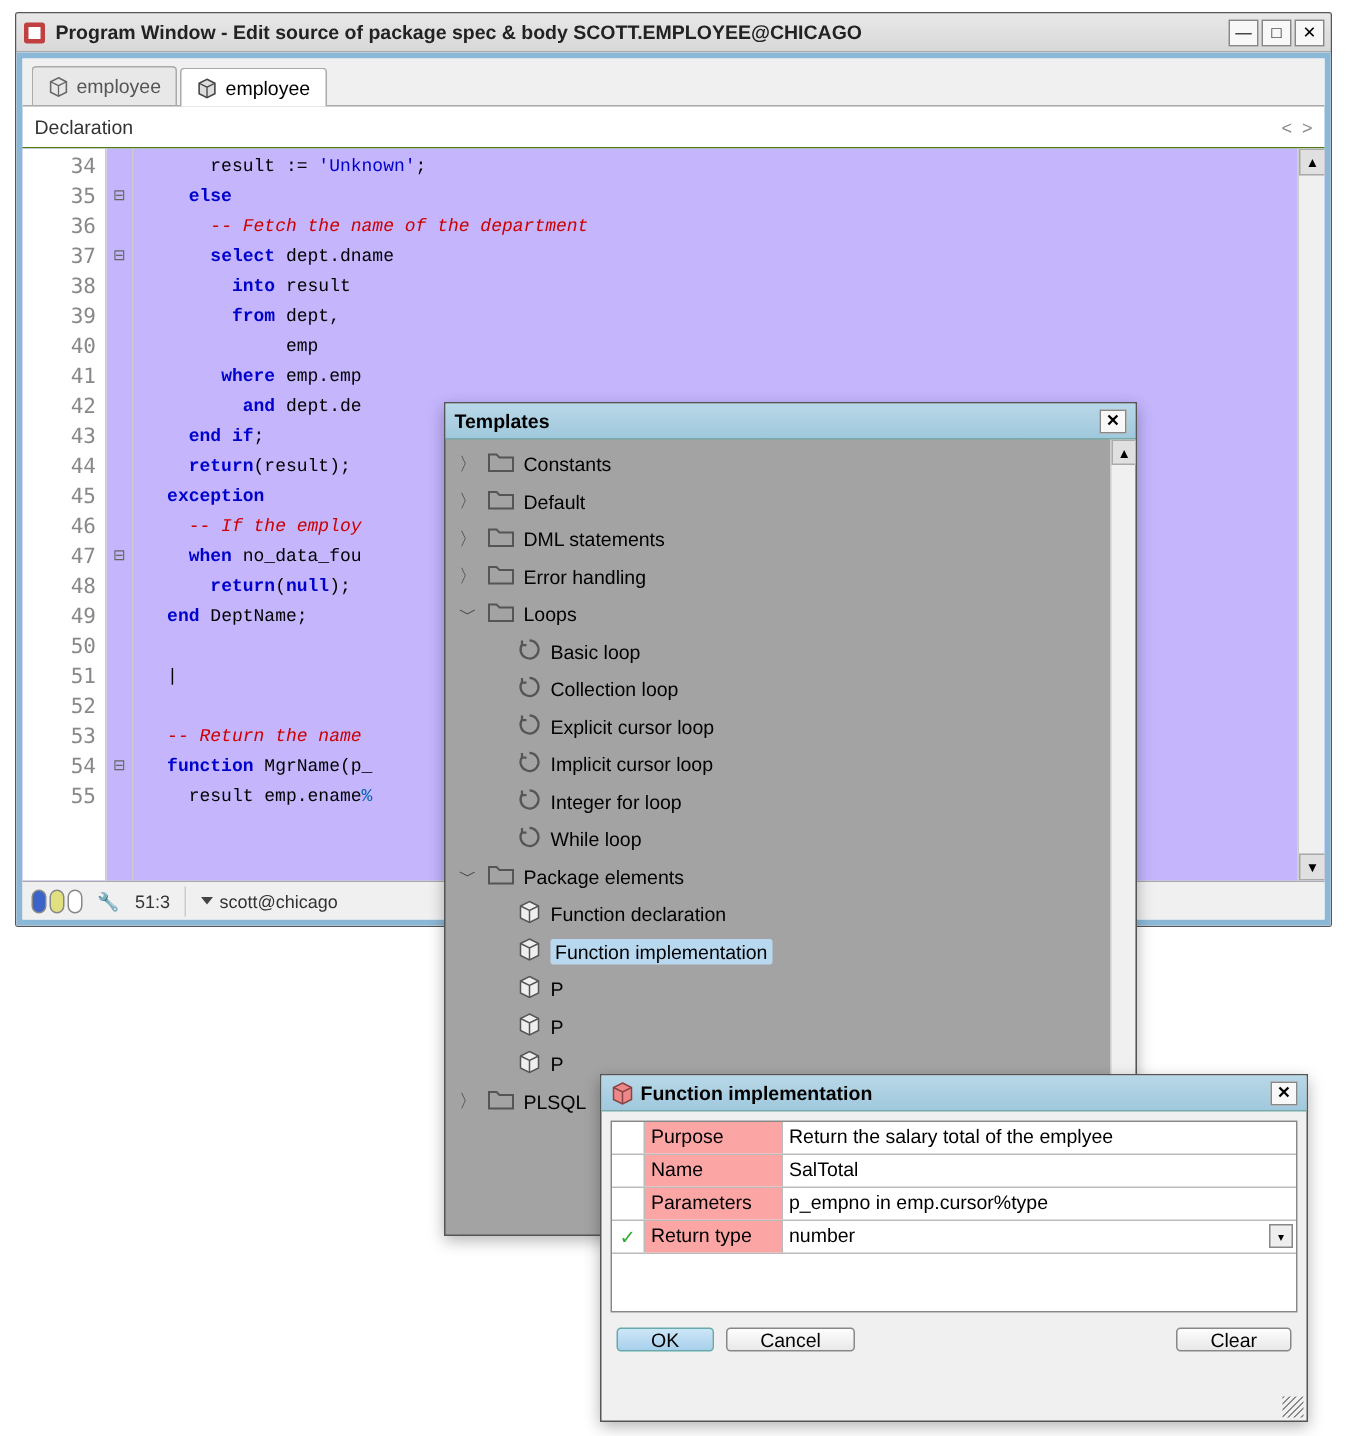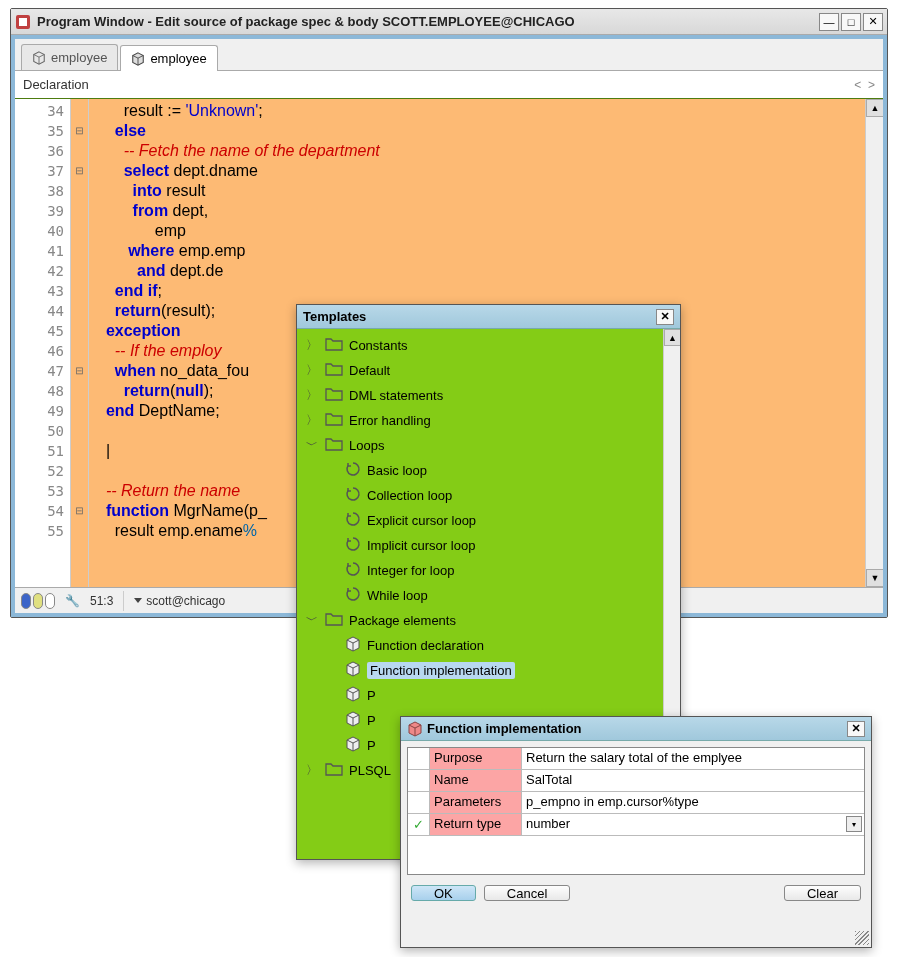--- a/index.html
+++ b/index.html
@@ -16,24 +16,24 @@
 
 .tab-strip { height: 32px; background: #f0f0f0; display: flex; align-items: flex-end; padding: 0 6px; border-bottom: 1px solid #aaa; gap: 2px; }
 .tab { height: 26px; padding: 0 10px; display: flex; align-items: center; gap: 5px; border: 1px solid #aaa; border-bottom: none; background: #e8e8e8; border-radius: 3px 3px 0 0; color: #555; }
 .tab.active { background: #fff; color: #000; position: relative; top: 1px; }
 .tab .cube { width: 14px; height: 14px; }
 
 .decl-bar { height: 28px; display: flex; align-items: center; padding: 0 8px; border-bottom: 1px solid #4d7c0f; color: #333; }
 .decl-bar .spacer { flex: 1; }
 .decl-bar .nav { color: #888; font-size: 12px; }
 
-.editor-area { flex: 1; display: flex; background: #fdba74; position: relative; overflow: hidden; }
+.editor-area { flex: 1; display: flex; background: #c4b5fd; position: relative; overflow: hidden; }
 .gutter { width: 56px; background: #fff; border-right: 1px solid #ccc; font-family: Consolas, monospace; font-size: 14px; color: #888; text-align: right; padding-right: 6px; padding-top: 2px; line-height: 20px; }
 .fold-gutter { width: 18px; border-right: 1px solid #ccc; font-size: 10px; line-height: 20px; text-align: center; padding-top: 2px; color: #666;}
-.code { flex: 1; font-family: Liberation Sans, sans-serif; font-size: 16px; line-height: 20px; padding: 2px 0 0 8px; white-space: pre; color: #000; position: relative;}
+.code { flex: 1; font-family: Liberation Mono, monospace; font-size: 12px; line-height: 20px; padding: 2px 0 0 8px; white-space: pre; color: #000; position: relative;}
 .vscroll { width: 18px; background: #f0f0f0; border-left: 1px solid #ccc; position: relative; }
 .vscroll .arrow { position: absolute; left: 0; width: 18px; height: 18px; background: #e0e0e0; border: 1px solid #aaa; display:flex;align-items:center;justify-content:center;font-size:9px;}
 .vscroll .arrow.up { top: 0; }
 .vscroll .arrow.down { bottom: 0; }
 .k { color: #0000cc; font-weight: bold; }
 .c { color: #cc0000; font-style: italic; }
 .s { color: #0000cc; }
 .typ { color: #0066aa; }
 
 .statusbar { height: 26px; border-top: 1px solid #aaa; background: #f0f0f0; display: flex; align-items: center; padding: 0 6px; gap: 10px; font-size: 12px; color: #333;}
@@ -41,21 +41,21 @@
 .statusbar .pill { width: 10px; height: 16px; border-radius: 5px; border: 1px solid #888; }
 .statusbar .p1 { background: #3c64c8; }
 .statusbar .p2 { background: #e0e080; }
 .statusbar .p3 { background: #fff; }
 .statusbar .wrench { color: #666; }
 .statusbar .sep { width: 1px; height: 20px; background: #ccc; }
 .statusbar .dd { display: flex; align-items: center; gap: 4px; }
 .tri { display:inline-block; width:0;height:0;border-left:4px solid transparent;border-right:4px solid transparent;border-top:5px solid #444;}
 
 
-.templates { position: absolute; left: 296px; top: 268px; width: 385px; height: 556px; border: 1px solid #555; background: #84cc16; box-shadow: 0 3px 10px rgba(0,0,0,0.3); margin-top: 36px; }
+.templates { position: absolute; left: 296px; top: 268px; width: 462px; height: 556px; border: 1px solid #555; background: #a3a3a3; box-shadow: 0 3px 10px rgba(0,0,0,0.3); }
 .templates .tt-title { height: 24px; background: linear-gradient(#b8d8e8,#a0c8dc); border-bottom: 1px solid #7aa; display: flex; align-items: center; padding: 0 6px; font-weight: bold; color: #000; }
 .templates .tt-title .spacer { flex: 1; }
 .templates .tt-title .close { width: 18px; height: 16px; border: 1px solid #888; background: #f8f8f8; display:flex;align-items:center;justify-content:center;font-size:11px;cursor:pointer;}
 .templates .tree { height: calc(100% - 24px); overflow: hidden; position: relative; padding: 4px 0; }
 .tree-row { height: 25px; display: flex; align-items: center; padding-left: 8px; gap: 6px; cursor: pointer; }
 .tree-row.lvl1 { padding-left: 8px; }
 .tree-row.lvl2 { padding-left: 48px; }
 .tree-row.selected { }
 .tree-row.selected .lbl { background: #b8d8f0; padding: 1px 3px; border-radius: 2px; }
 .chev { width: 14px; display:inline-flex; justify-content:center; color:#444; font-size:12px;}

